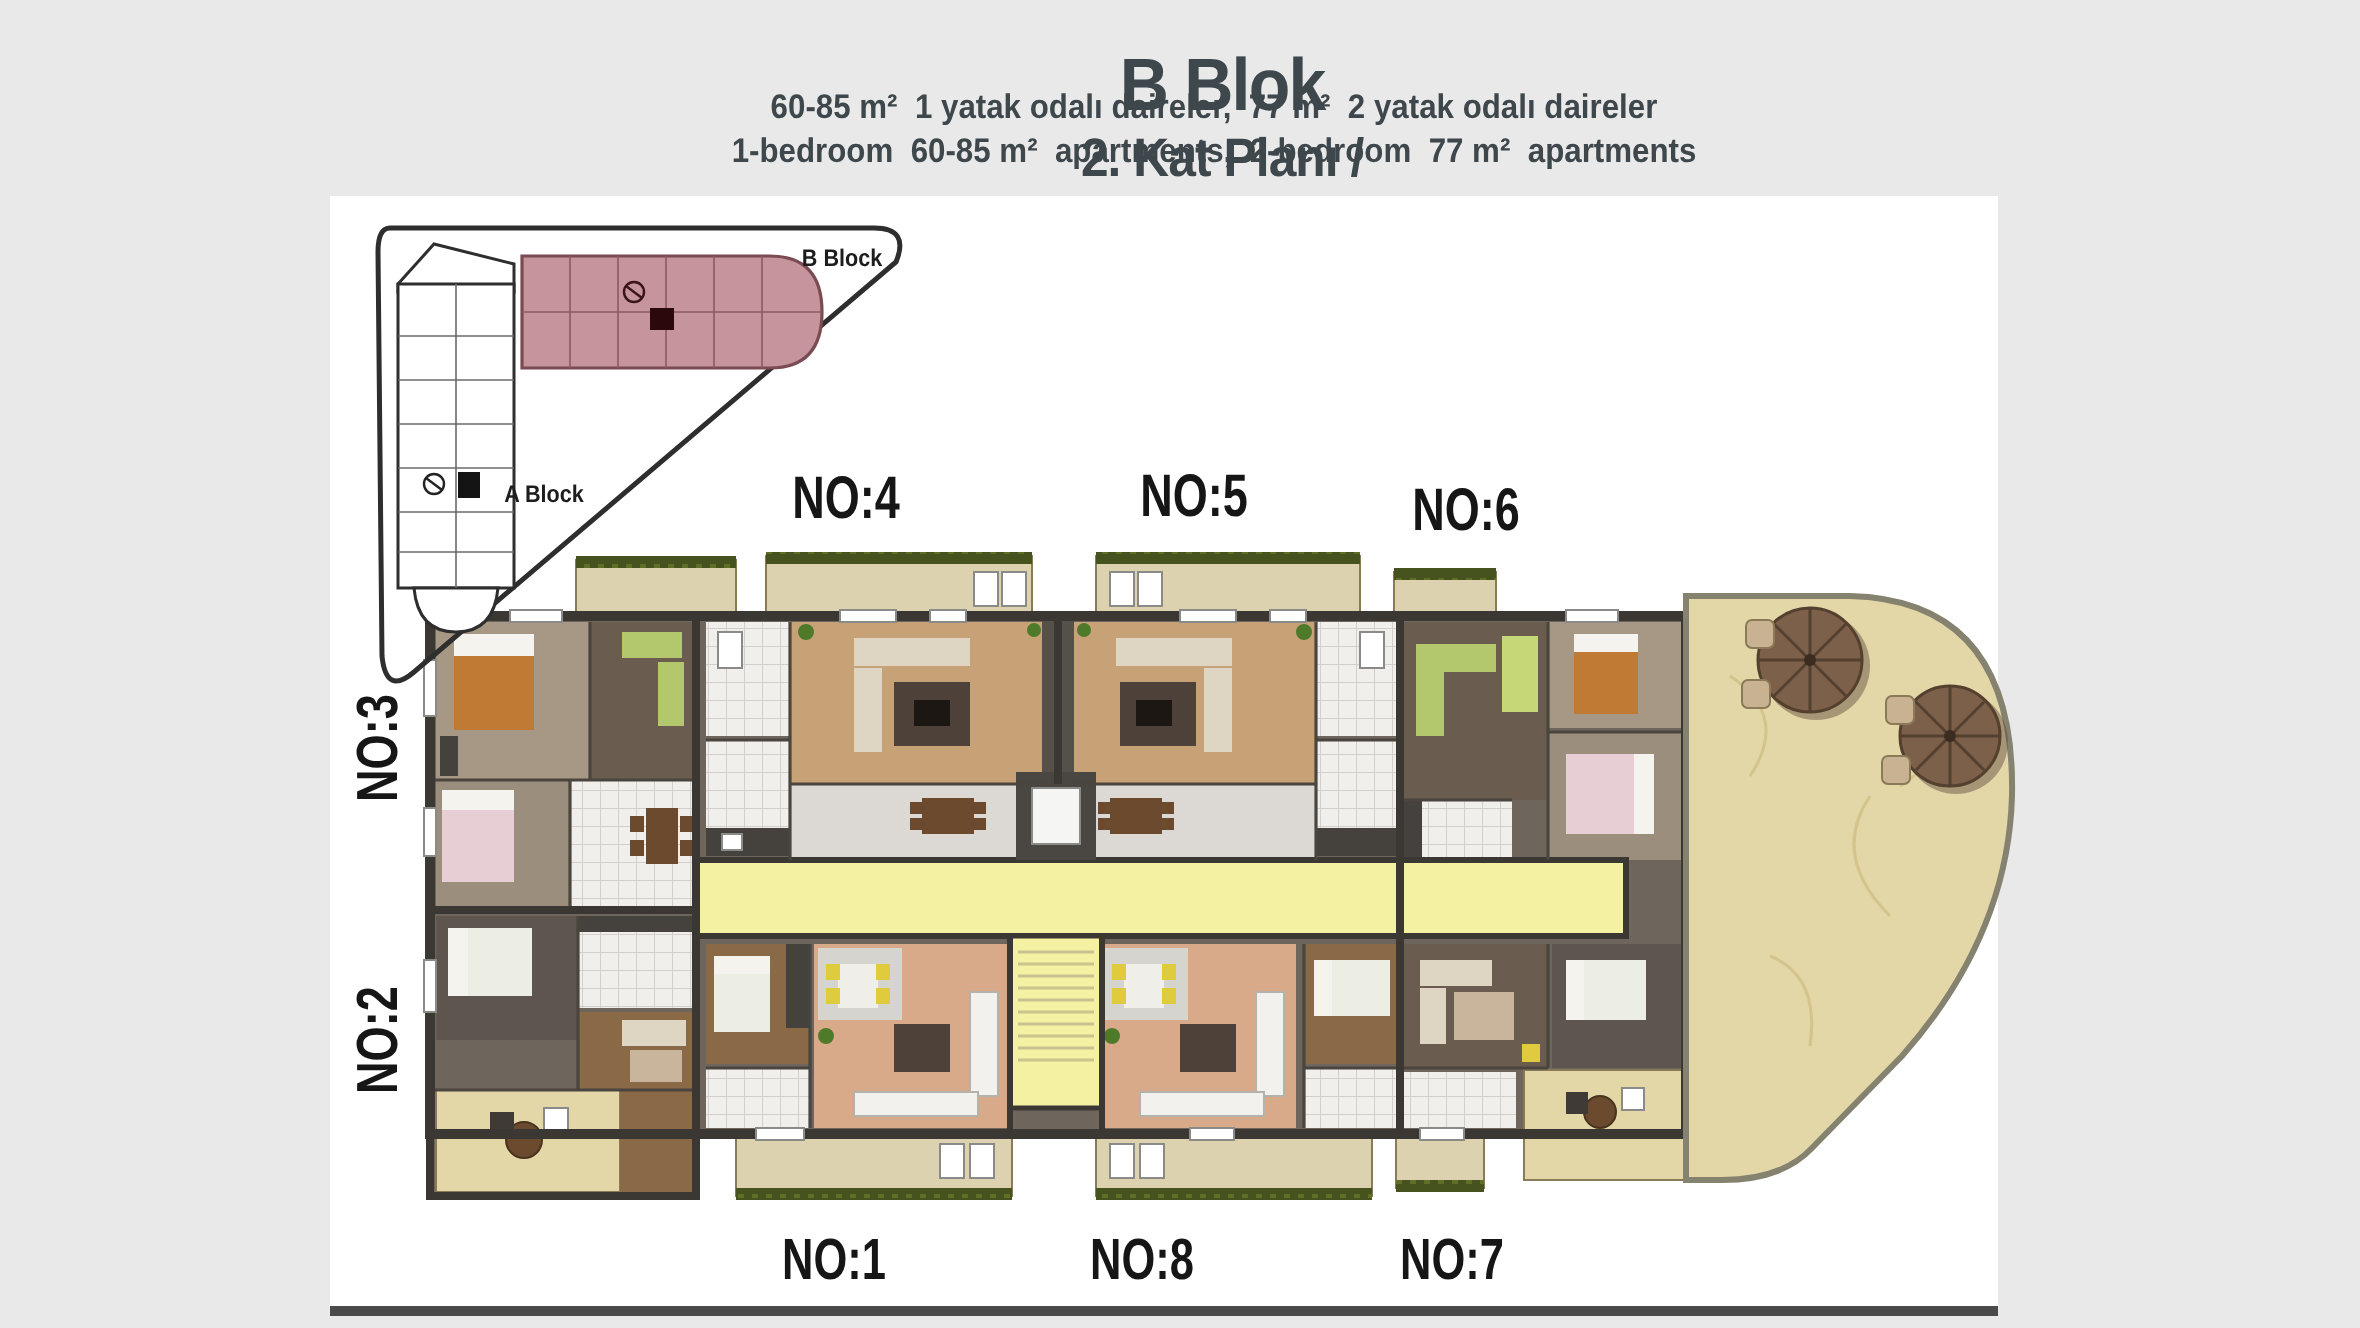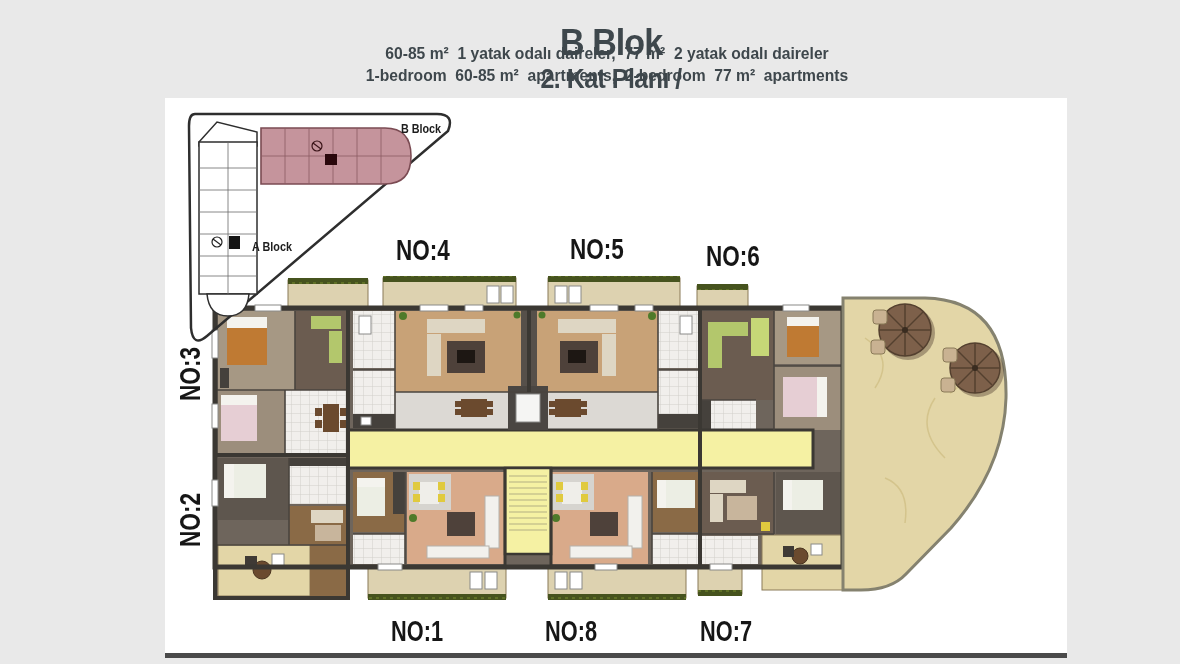--- a/index.html
+++ b/index.html
@@ -8,21 +8,21 @@
     background:var(--c-page-bg,#e9e9e9);
     font-family:"Liberation Sans",sans-serif;
   }
   .hdr-line{position:absolute;left:17px;width:1180px;text-align:center;
     color:var(--c-title-text,#3e474c);transform:scaleX(.92);transform-origin:50% 50%;white-space:pre;}
   #hdr1{top:4px;}
   #hdr1 .t-big{font-size:37px;font-weight:bold;letter-spacing:-1px;}
   #hdr1 .t-med{font-size:27px;font-weight:bold;letter-spacing:-.5px;margin:0 6px;}
   #hdr2{top:44px;font-size:17px;font-weight:bold;letter-spacing:0;}
   #hdr3{top:66px;font-size:17px;font-weight:bold;}
-  #panel{position:absolute;left:165px;top:98px;width:902px;height:560px;
+  #panel{position:absolute;left:165px;top:98px;width:834px;height:560px;
     background:var(--c-panel-bg,#fff);}
   #panel svg{position:absolute;left:0;top:0;}
   #bottom-strip{position:absolute;left:0;right:0;bottom:0;height:5px;background:#4a4a4a;}
   .unit-label{position:absolute;font-size:30px;font-weight:bold;color:#161616;
     white-space:nowrap;transform:translate(-50%,-50%) scaleX(.75);letter-spacing:0px;}
   .unit-label.rot{transform:translate(-50%,-50%) rotate(-90deg) scaleX(.78);font-size:29px;}
   .unit-label.bot{font-size:29px;}
   .inset-label{position:absolute;font-size:12px;font-weight:bold;color:#1d1d1d;
     white-space:nowrap;transform:translate(-50%,-50%) scaleX(.9);}
   

